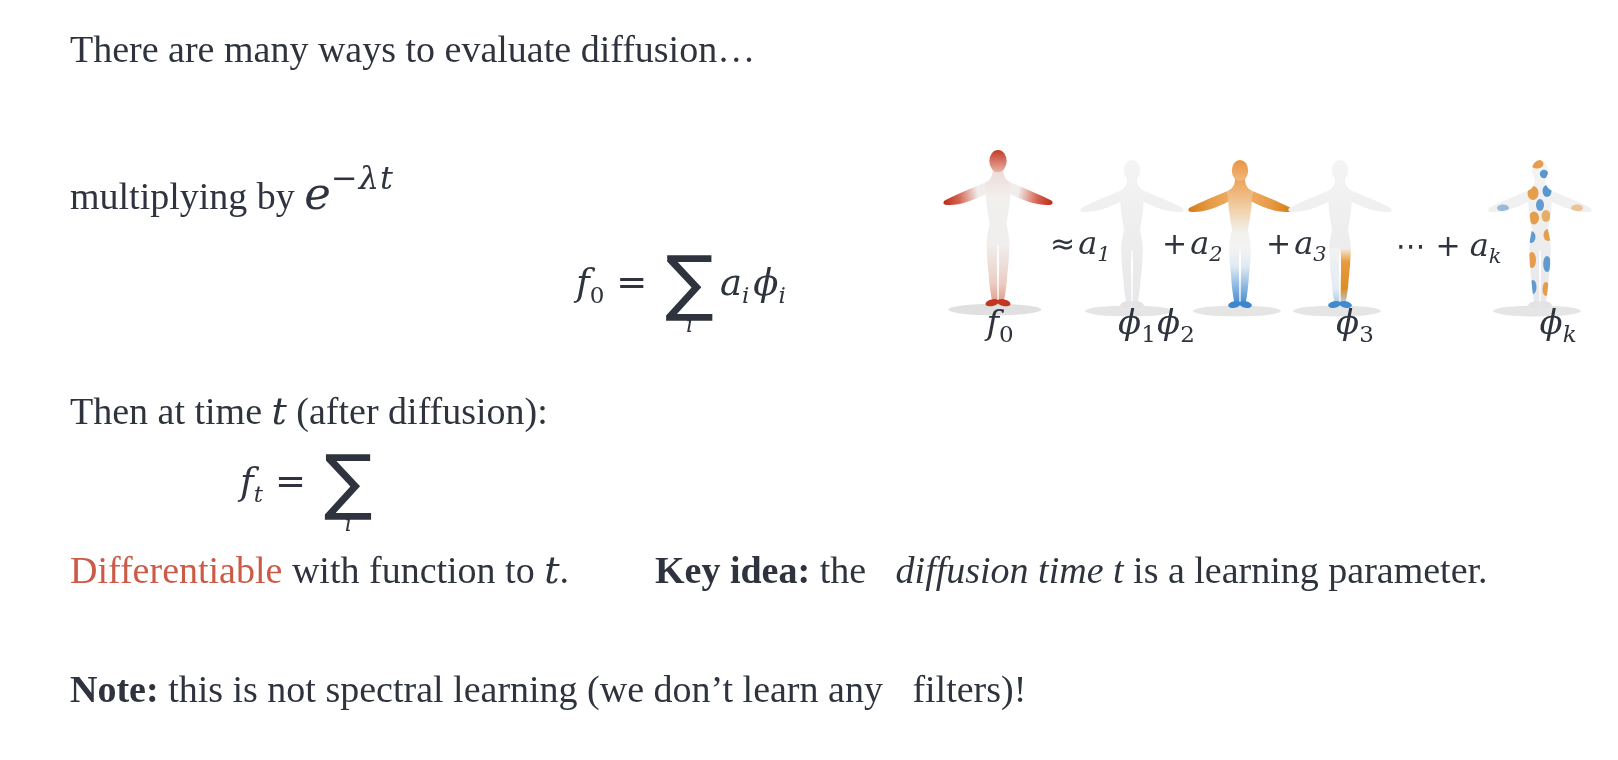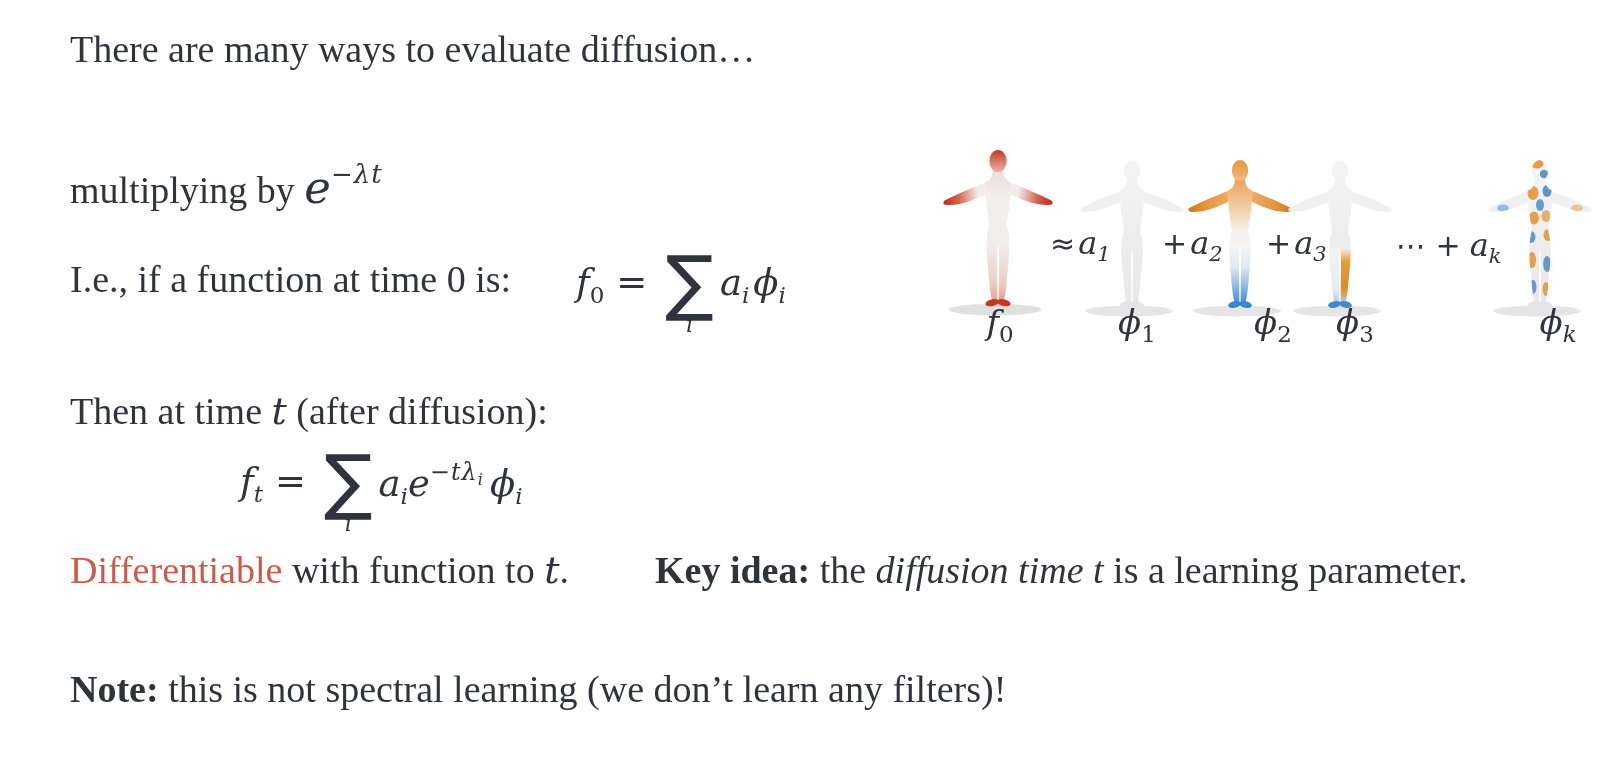--- a/index.html
+++ b/index.html
@@ -2,24 +2,24 @@
 <html><head>
 <meta charset="utf-8">
 <style>
   html,body{margin:0;padding:0;background:#ffffff;}
   .slide{position:relative;width:1618px;height:760px;background:#ffffff;overflow:hidden;
          font-family:"Liberation Serif","DejaVu Serif",serif;color:#2e333d;}
   .t{position:absolute;margin:0;font-size:38px;line-height:1.15;white-space:nowrap;color:#2e333d;}
   .mi{font-style:italic;font-family:"DejaVu Serif","Liberation Serif",serif;}
   .hl{color:#cb5a46;}
   b{font-weight:bold;text-align:center;}
-  i{font-style:italic;}
+  i{font-style:italic;margin-left:20px;}
   
   .big-e{font-size:45px;font-style:italic;font-family:"DejaVu Serif",serif;}
-  .m-sup{font-size:26px;font-style:italic;font-family:"DejaVu Serif",serif;vertical-align:20px;letter-spacing:1px;}
+  .m-sup{font-size:32px;font-style:italic;font-family:"DejaVu Serif",serif;vertical-align:20px;letter-spacing:1px;}
   .m-sup .ss{font-size:16px;vertical-align:-5px;font-style:italic;}
   
   .eq{position:absolute;display:flex;align-items:center;white-space:nowrap;
       font-family:"DejaVu Serif",serif;font-size:37px;color:#2e333d;}
   .eq-seg{font-style:italic;}
   .eq sub{font-size:23px;font-style:italic;vertical-align:-8px;line-height:0;}
   .eq sub.upright{font-style:normal;}
   .mo{font-style:normal;margin:0 12px;}
   .sum-wrap{position:relative;display:inline-block;margin:0 6px;}
   .sum{font-family:"DejaVu Sans","DejaVu Serif",sans-serif;font-size:72px;line-height:0.92;font-style:normal;display:block;}
@@ -41,42 +41,40 @@
 </head>
 <body>
 
 <div class="slide">
 
   <p class="t" style="left:70px;top:28px">There are many ways to evaluate diffusion…</p>
 
 
   <p class="t" style="left:70px;top:160px"><span>multiplying by </span><span class="big-e">e</span><sup class="m-sup">−λt</sup></p>
 
-  <p class="t" style="left:70px;top:258px">I.e., if a function at time 0 is:</p>
 
   <div class="eq" style="left:576px;top:246px;height:72px">
     <span class="eq-seg"><span>f</span><sub class="upright">0</sub></span>
     <span class="mo">=</span>
     <span class="sum-wrap">
         <span class="sum">∑</span>
         <span class="sum-under">i</span>
       </span>
     <span class="eq-seg"><span>a</span><sub>i</sub><span style="margin-left:4px">ϕ</span><sub>i</sub></span>
   </div>
 
   <p class="t" style="left:70px;top:390px"><span>Then at time </span><span class="mi">t</span><span> (after diffusion):</span></p>
 
   <div class="eq" style="left:240px;top:444px;height:74px">
     <span class="eq-seg"><span>f</span><sub>t</sub></span>
     <span class="mo">=</span>
     <span class="sum-wrap">
         <span class="sum">∑</span>
         <span class="sum-under">i</span>
       </span>
-    <span class="eq-seg"><span>a</span><sub>i</sub><span>e</span><sup class="m-sup"><span>−tλ</span><span class="ss">i</span></sup><span style="margin-left:6px">ϕ</span><sub>i</sub></span>
   </div>
 
   <p class="t" style="left:70px;top:549px"><span class="hl">Differentiable</span><span> with function to </span><span class="mi">t</span><span>.</span></p>
 
   <p class="t" style="left:655px;top:549px"><b>Key idea:</b><span> the </span><i>diffusion time t</i><span> is a learning parameter.</span></p>
 
   <p class="t" style="left:70px;top:668px"><b>Note:</b><span> this is not spectral learning (we don’t learn any </span><i></i><span> filters)!</span></p>
 
   <svg class="defs-holder" aria-hidden="true">
     <defs>
@@ -249,17 +247,17 @@
     </g>
   </svg>
 
   <div class="coef" style="left:1050px;top:224px"><span class="coef-prefix">≈</span><span class="coef-base">a</span><span class="coef-sub">1</span></div>
   <div class="coef" style="left:1162px;top:224px"><span class="coef-prefix">+</span><span class="coef-base">a</span><span class="coef-sub">2</span></div>
   <div class="coef" style="left:1266px;top:224px"><span class="coef-prefix">+</span><span class="coef-base">a</span><span class="coef-sub">3</span></div>
   <div class="coef" style="left:1396px;top:226px"><span class="coef-prefix">⋯ +</span><span class="coef-base" style="margin-left:6px">a</span><span class="coef-sub">k</span></div>
 
   <div class="shape-label" style="left:960px;top:302px"><span class="lbl-base">f</span><span class="lbl-sub" style="font-style:normal">0</span></div>
   <div class="shape-label" style="left:1097px;top:302px"><span class="lbl-base">ϕ</span><span class="lbl-sub" style="font-style:normal">1</span></div>
-  <div class="shape-label" style="left:1233px;top:302px"><span class="lbl-base">ϕ</span><span class="lbl-sub" style="font-style:normal">2</span></div>
+  <div class="shape-label" style="left:1136px;top:302px"><span class="lbl-base">ϕ</span><span class="lbl-sub" style="font-style:normal">2</span></div>
   <div class="shape-label" style="left:1315px;top:302px"><span class="lbl-base">ϕ</span><span class="lbl-sub" style="font-style:normal">3</span></div>
   <div class="shape-label" style="left:1518px;top:302px"><span class="lbl-base">ϕ</span><span class="lbl-sub">k</span></div>
 
 </div>
 
 </body></html>

